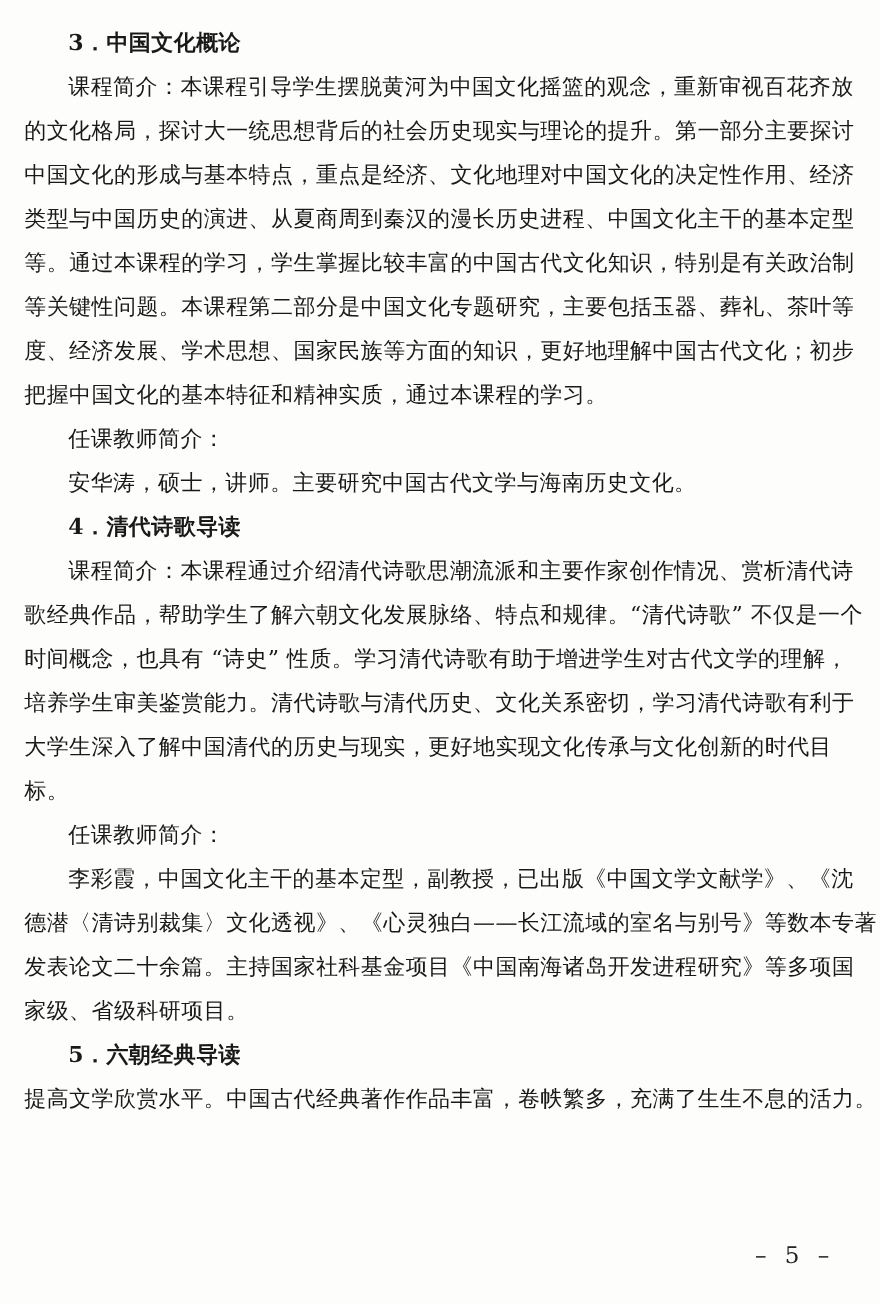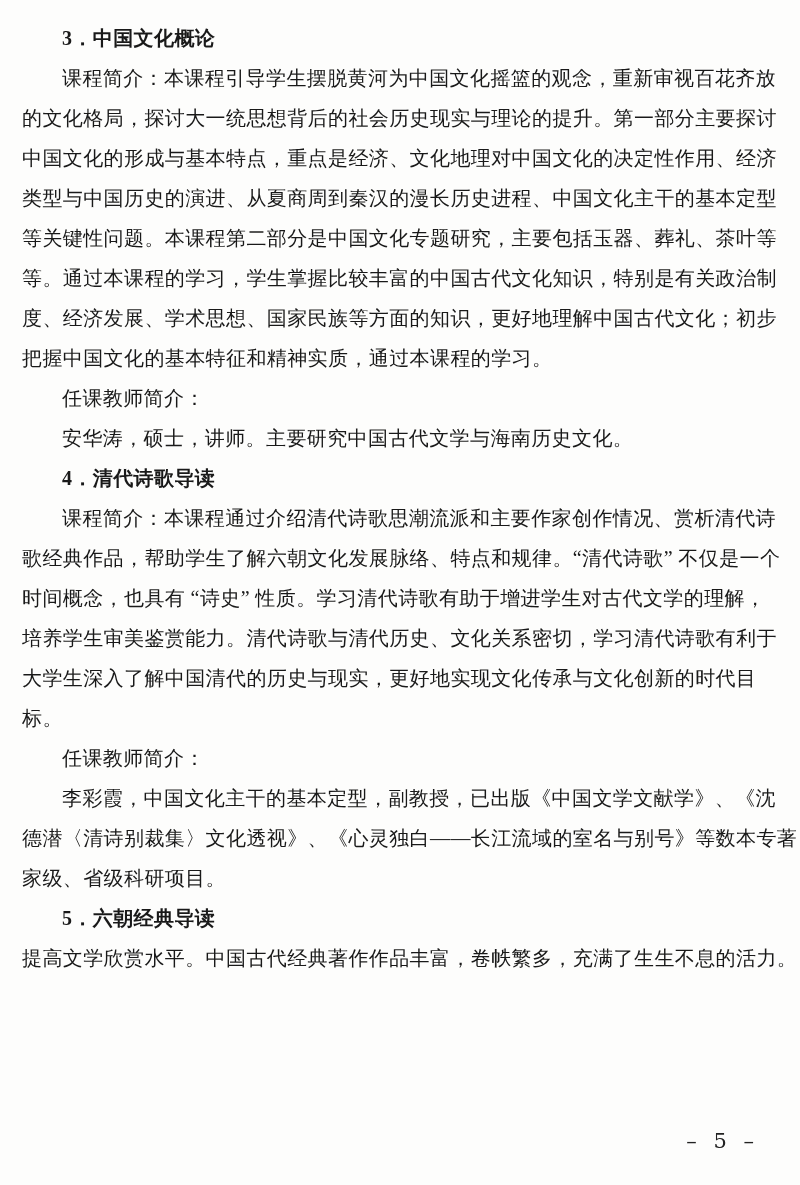--- a/index.html
+++ b/index.html
@@ -23,21 +23,20 @@
     width: 762px;
   }
   .line {
     height: 40px;
     line-height: 40px;
     font-size: 20px;
     font-weight: 500;
     letter-spacing: 0.4px;
     white-space: nowrap;
     text-align: left;
-    font-family: Liberation Serif, serif;
   }
   .line.first {
     text-indent: 40px;
   }
   .line.heading {
     font-weight: 600;
   }
   .section.gap-before {
   }
   .page-number {
@@ -56,38 +55,39 @@
 <body>
 
 <div class="page">
   <div class="content" id="content">
       <div class="section">
         <div class="line heading first">3．中国文化概论</div>
         <div class="line first">课程简介：本课程引导学生摆脱黄河为中国文化摇篮的观念，重新审视百花齐放</div>
         <div class="line">的文化格局，探讨大一统思想背后的社会历史现实与理论的提升。第一部分主要探讨</div>
         <div class="line">中国文化的形成与基本特点，重点是经济、文化地理对中国文化的决定性作用、经济</div>
         <div class="line">类型与中国历史的演进、从夏商周到秦汉的漫长历史进程、中国文化主干的基本定型</div>
+        <div class="line">等。通过本课程的学习，学生掌握比较丰富的中国古代文化知识，特别是有关政治制</div>
         <div class="line">等关键性问题。本课程第二部分是中国文化专题研究，主要包括玉器、葬礼、茶叶等</div>
-        <div class="line">等。通过本课程的学习，学生掌握比较丰富的中国古代文化知识，特别是有关政治制</div>
         <div class="line">度、经济发展、学术思想、国家民族等方面的知识，更好地理解中国古代文化；初步</div>
         <div class="line">把握中国文化的基本特征和精神实质，通过本课程的学习。</div>
         <div class="line first">任课教师简介：</div>
         <div class="line first">安华涛，硕士，讲师。主要研究中国古代文学与海南历史文化。</div>
       </div>
       <div class="section">
         <div class="line heading first">4．清代诗歌导读</div>
         <div class="line first">课程简介：本课程通过介绍清代诗歌思潮流派和主要作家创作情况、赏析清代诗</div>
         <div class="line">歌经典作品，帮助学生了解六朝文化发展脉络、特点和规律。“清代诗歌” 不仅是一个</div>
         <div class="line">时间概念，也具有 “诗史” 性质。学习清代诗歌有助于增进学生对古代文学的理解，</div>
         <div class="line">培养学生审美鉴赏能力。清代诗歌与清代历史、文化关系密切，学习清代诗歌有利于</div>
         <div class="line">大学生深入了解中国清代的历史与现实，更好地实现文化传承与文化创新的时代目</div>
         <div class="line">标。</div>
         <div class="line first">任课教师简介：</div>
         <div class="line first">李彩霞，中国文化主干的基本定型，副教授，已出版《中国文学文献学》、《沈</div>
         <div class="line">德潜〈清诗别裁集〉文化透视》、《心灵独白——长江流域的室名与别号》等数本专著，</div>
+        <div class="line">发表论文二十余篇。主持国家社科基金项目《中国南海诸岛开发进程研究》等多项国</div>
         <div class="line">家级、省级科研项目。</div>
       </div>
       <div class="section gap-before">
         <div class="line heading first">5．六朝经典导读</div>
         <div class="line">提高文学欣赏水平。中国古代经典著作作品丰富，卷帙繁多，充满了生生不息的活力。</div>
       </div>
     </div>
   <div class="page-number">– 5 –</div>
 </div>
 

